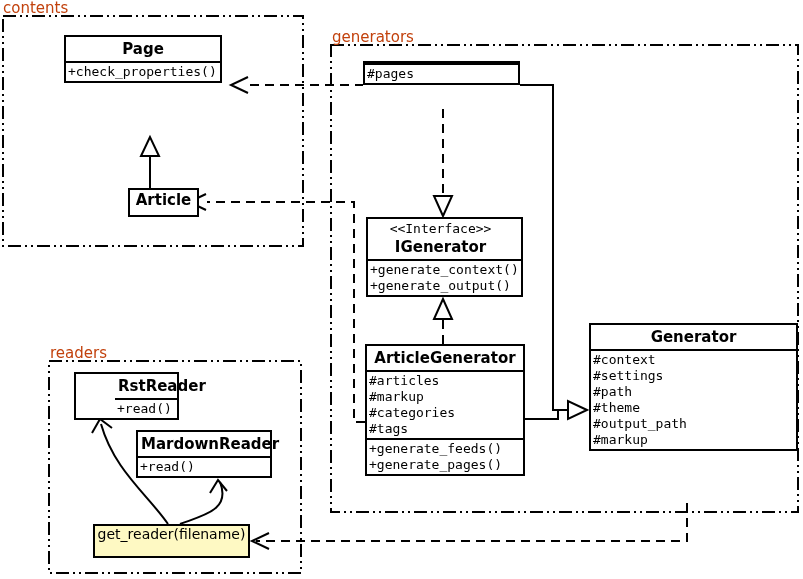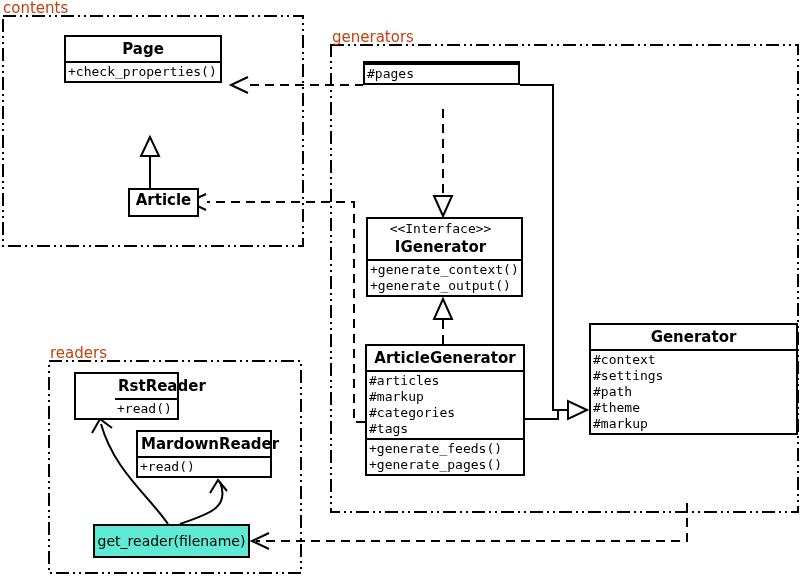--- a/index.html
+++ b/index.html
@@ -25,22 +25,22 @@
     font-family:"DejaVu Sans Mono","Liberation Mono",monospace;
     font-weight:normal; font-size:13px; line-height:16px; text-align:center;
     white-space:nowrap;
   }
   .uml-members {
     border-top:2px solid #000;
     font-family:"DejaVu Sans Mono","Liberation Mono",monospace;
     font-size:13px; line-height:16px; padding:1px 2px; white-space:nowrap;
   }
   .plain-box {
-    position:absolute; background:#5eead4; border:2px solid #000;
-    display:flex; align-items:center; justify-content:center;
+    position:absolute; background:#fef9c3; border:2px solid #000;
+    display:flex; justify-content:center;
     font-size:14px; white-space:nowrap;
   }
 </style>
 </head>
 <body>
 
 <div class="canvas">
 
   <svg class="svg-layer" width="803" height="579" viewBox="0 0 803 579" fill="none" stroke="#000" stroke-width="2">
 
@@ -123,20 +123,21 @@
     </div>
   </div>
 
   <div class="uml-class" style="left:589px; top:323px; width:209px;">
     <div class="uml-title">Generator</div>
     <div class="uml-members">
       <div>#context</div>
       <div>#settings</div>
       <div>#path</div>
       <div>#theme</div>
+      <div>#output_path</div>
       <div>#markup</div>
     </div>
   </div>
 
   <div class="uml-class" style="left:74px; top:372px; width:105px;padding-left:39px;">
     <div class="uml-title">RstReader</div>
     <div class="uml-members">
       <div>+read()</div>
     </div>
   </div>

